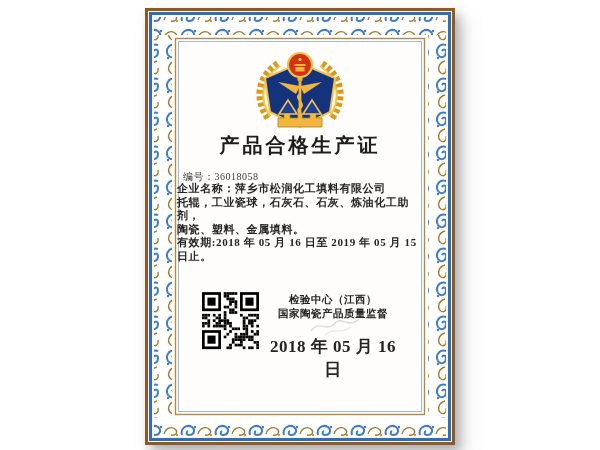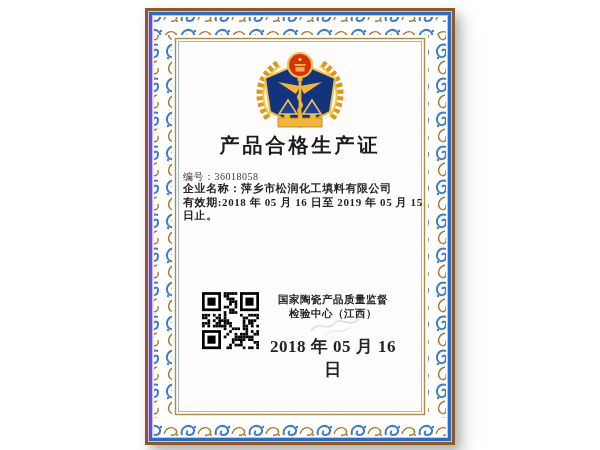--- a/index.html
+++ b/index.html
@@ -1,35 +1,35 @@
 <!DOCTYPE html>
 <html><head>
 <meta charset="utf-8">
 <style>
   html,body{margin:0;padding:0;}
   .page{
     position:relative;width:600px;height:450px;background:#ffffff;overflow:hidden;
     font-family:"Liberation Serif","DejaVu Serif",serif;
   }
   .certificate{
-    position:absolute;left:145px;top:8px;width:310px;height:437px;background:#f0abfc;
+    position:absolute;left:145px;top:8px;width:310px;height:437px;background:#fef9c3;
     box-shadow:5px 6px 10px rgba(110,110,115,.45), 10px 12px 18px rgba(150,150,155,.25);
   }
   .border-svg{position:absolute;left:0;top:0;width:310px;height:437px;}
   .emblem{position:absolute;left:107px;top:42px;width:96px;height:82px;}
   .title{
     position:absolute;left:0;top:124px;width:100%;margin:0;text-align:center;
     font-size:20px;font-weight:700;color:#1c1c1c;letter-spacing:3px;
   }
   .serial{
     position:absolute;left:38px;top:162px;width:244px;padding-right:44px;
     box-sizing:border-box;font-size:10px;color:#3a3a3a;letter-spacing:.5px;
   }
   .body-text{
-    position:absolute;left:38px;top:174px;width:248px;
+    position:absolute;left:32px;top:174px;width:248px;
     font-size:11px;font-weight:700;color:#242424;line-height:13.6px;letter-spacing:.6px;
   }
   .body-text .indent{text-indent:2em;}
   .qr{position:absolute;left:57px;top:284px;width:57px;height:60px;}
   .issuer{
     position:absolute;left:118px;top:285px;width:140px;text-align:center;
     font-size:10.5px;font-weight:700;color:#242424;line-height:14px;letter-spacing:.5px;
   }
   .stamp{position:absolute;left:160px;top:303px;width:60px;height:28px;opacity:.35;}
   .date{
@@ -95,20 +95,22 @@
         <rect x="43.5" y="17" width="9" height="4.5" fill="#ffb23c"></rect>
       </svg>
     </div>
 
     <h1 class="title">产品合格生产证</h1>
 
     <div class="serial"><span>编号：</span><span>36018058</span></div>
 
     <div class="body-text">
       <div>企业名称：萍乡市松润化工填料有限公司</div>
+      <div>托辊，工业瓷球，石灰石、石灰、炼油化工助剂，</div>
+      <div>陶瓷、塑料、金属填料。</div>
       <div>有效期:2018 年 05 月 16 日至 2019 年 05 月 15 日止。</div>
     </div>
 
     <div class="qr"><svg width="57" height="60" viewBox="0 0 21 22" xmlns="http://www.w3.org/2000/svg">
           <rect x="8" y="0" width="1" height="1" fill="#000"></rect>
           <rect x="9" y="0" width="1" height="1" fill="#000"></rect>
           <rect x="10" y="0" width="1" height="1" fill="#000"></rect>
           <rect x="11" y="0" width="1" height="1" fill="#000"></rect>
           <rect x="12" y="0" width="1" height="1" fill="#000"></rect>
           <rect x="8" y="1" width="1" height="1" fill="#000"></rect>
@@ -234,22 +236,22 @@
           <rect x="2" y="2" width="3" height="3" fill="#000"></rect>
           <rect x="14" y="0" width="7" height="7" fill="#000"></rect>
           <rect x="15" y="1" width="5" height="5" fill="#fff"></rect>
           <rect x="16" y="2" width="3" height="3" fill="#000"></rect>
           <rect x="0" y="14" width="7" height="7" fill="#000"></rect>
           <rect x="1" y="15" width="5" height="5" fill="#fff"></rect>
           <rect x="2" y="16" width="3" height="3" fill="#000"></rect>
         </svg></div>
 
     <div class="issuer">
+      <div>检验中心（江西）</div>
       <div>国家陶瓷产品质量监督</div>
-      <div>检验中心（江西）</div>
     </div>
 
     <svg class="stamp" viewBox="0 0 60 28">
       <path d="M6,20 C14,8 22,22 30,12 C36,5 44,18 54,8" fill="none" stroke="#9aa0a6" stroke-width="1.4"></path>
       <path d="M20,24 C28,16 36,24 46,16" fill="none" stroke="#aab0b6" stroke-width="1"></path>
     </svg>
 
     <div class="date">2018 年 05 月 16 日</div>
 
   </div>

